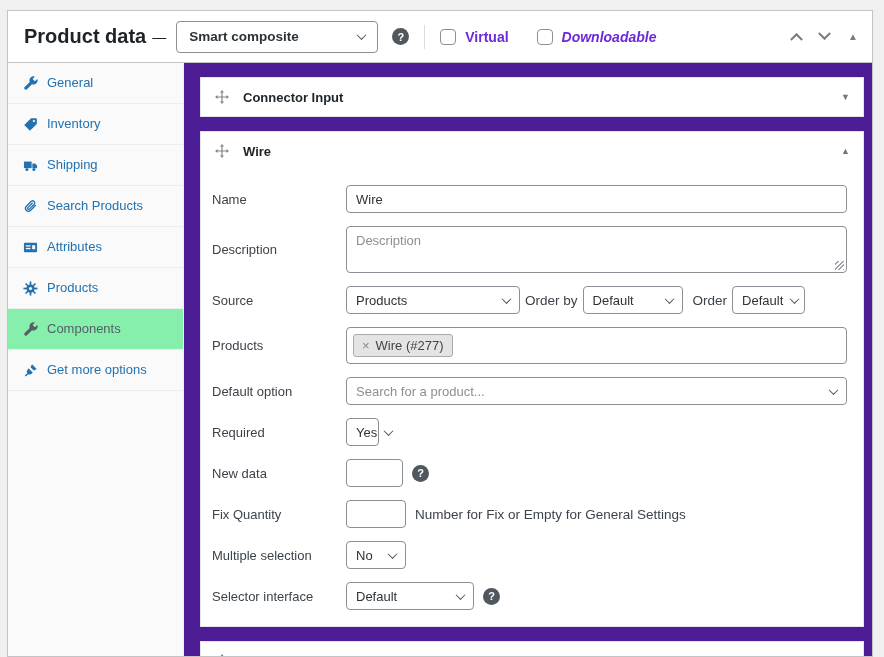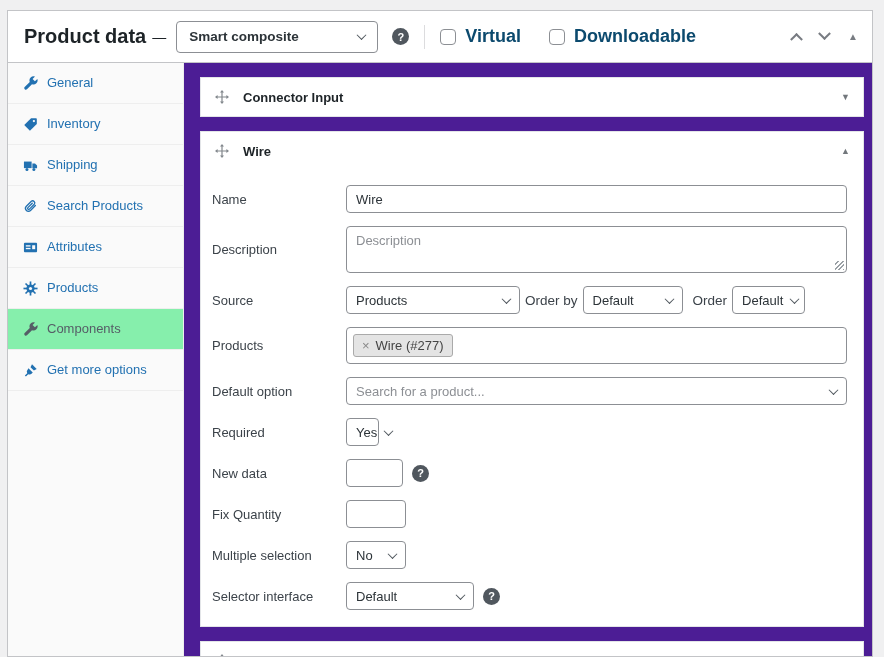--- a/index.html
+++ b/index.html
@@ -45,21 +45,21 @@
     font-size:11px; font-weight:700;
     display:flex; align-items:center; justify-content:center;
     margin-left:14px; cursor:pointer; flex-shrink:0;
   }
   .vdiv { width:1px; height:24px; background:#dcdcde; margin:0 15px; }
   .cb-group { display:flex; align-items:center; cursor:pointer; }
   .checkbox {
     width:16px; height:16px; background:#fff;
     border:1px solid #8c8f94; border-radius:4px; margin-right:9px; flex-shrink:0;
   }
-  .cb-label { font-weight:600; color:#0c4a6e; font-size:18px; }
+  .cb-label { font-weight:600; color:#6d28d9; font-size:14px; }
   .header-right { margin-left:auto; display:flex; align-items:center; gap:19px; }
   .chev-big {
     width:9px; height:9px;
     border-right:2px solid #787c82; border-bottom:2px solid #787c82;
     cursor:pointer;
   }
   .chev-big.up   { transform:rotate(-135deg) translate(-2px,-2px); }
   .chev-big.down { transform:rotate(45deg) translate(-2px,-2px); }
   .panel-toggle { font-size:10px; color:#787c82; cursor:pointer; line-height:1; }
   
@@ -130,21 +130,21 @@
     <div class="type-select">
       <span>Smart composite</span>
       <span class="sel-chev"></span>
     </div>
     <span class="help-bubble">?</span>
     <span class="vdiv"></span>
     <div class="cb-group">
       <span class="checkbox"></span>
       <span class="cb-label">Virtual</span>
     </div>
-    <div class="cb-group" style="margin-left:28px;">
+    <div class="cb-group" style="margin-left:28px;font-style:italic;">
       <span class="checkbox"></span>
       <span class="cb-label">Downloadable</span>
     </div>
     <div class="header-right">
       <span class="chev-big up"></span>
       <span class="chev-big down"></span>
       <span class="panel-toggle">▲</span>
     </div>
   </div>
 
@@ -326,20 +326,21 @@
 
           <div class="frow">
             <span class="flabel">New data</span>
             <input class="tinput" style="width: 57px;" type="text" value="">
             <span class="help-bubble help-inline" style="margin-left:9px;">?</span>
           </div>
 
           <div class="frow">
             <span class="flabel">Fix Quantity</span>
             <input class="tinput" style="width: 60px;" type="text" value="">
+            <span class="hint">Number for Fix or Empty for General Settings</span>
           </div>
 
           <div class="frow">
             <span class="flabel">Multiple selection</span>
             <div class="select" style="width:60px;text-align:right;">
               <span>No</span>
               <span class="sel-chev"></span>
             </div>
           </div>
 

